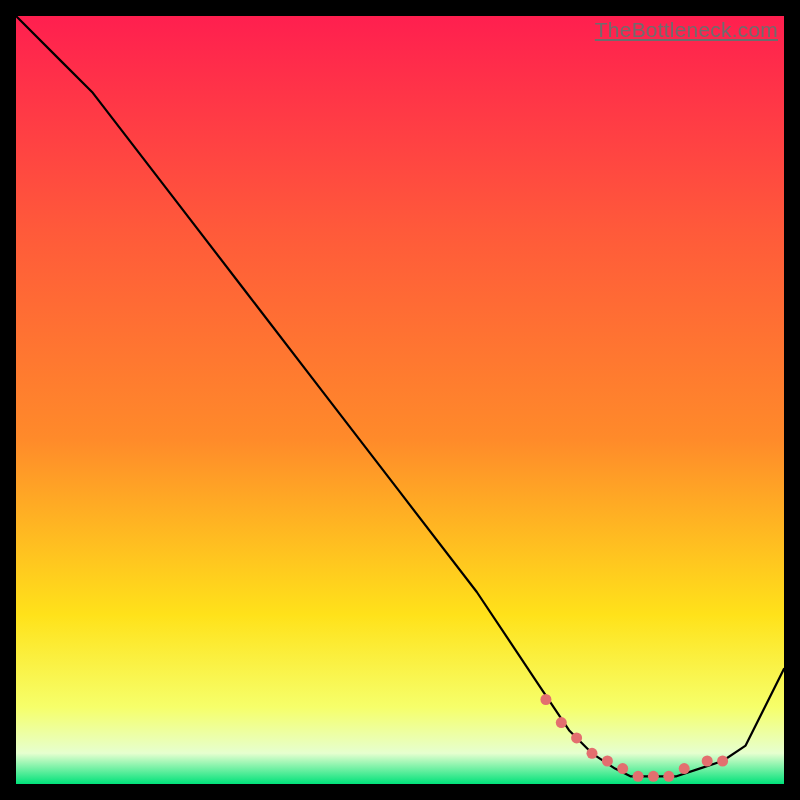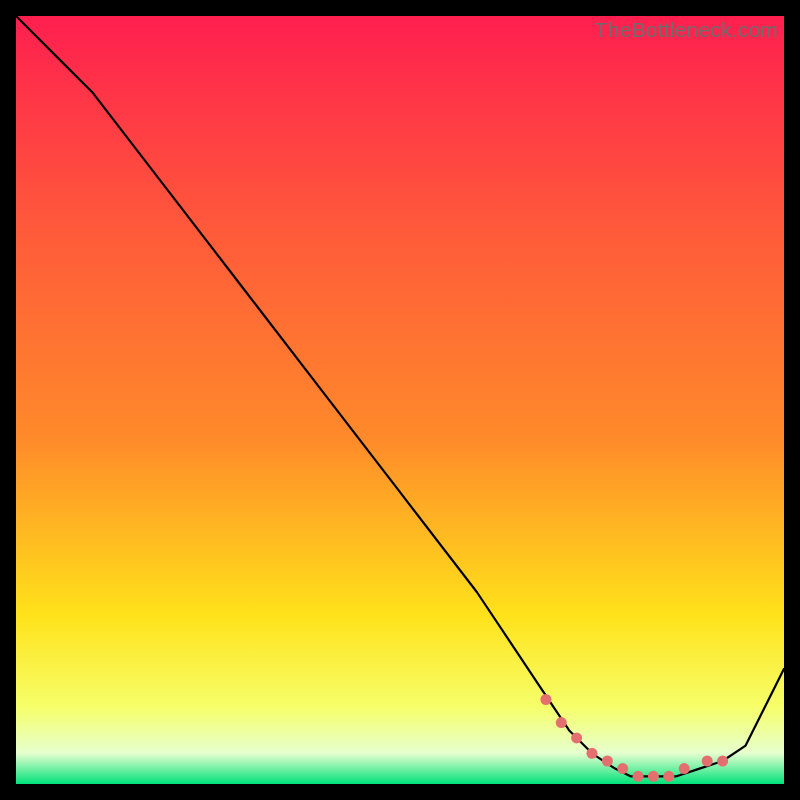--- a/index.html
+++ b/index.html
@@ -28,20 +28,21 @@
   .watermark {
     position: absolute;
     top: 2px;
     right: 6px;
     font-family: Arial, Helvetica, sans-serif;
     font-size: 21px;
     font-weight: 400;
     color: #6d6d6d;
     letter-spacing: 0.2px;
     user-select: none;
+    text-decoration: underline;
   }
 </style>
 </head>
 <body>
 
 <div class="frame">
   <svg class="plot" viewBox="0 0 768 768" preserveAspectRatio="none">
     <defs>
       <linearGradient id="bg" x1="0" y1="0" x2="0" y2="1">
         <stop id="g0" offset="0%" stop-color="#ff1f4f"></stop>

